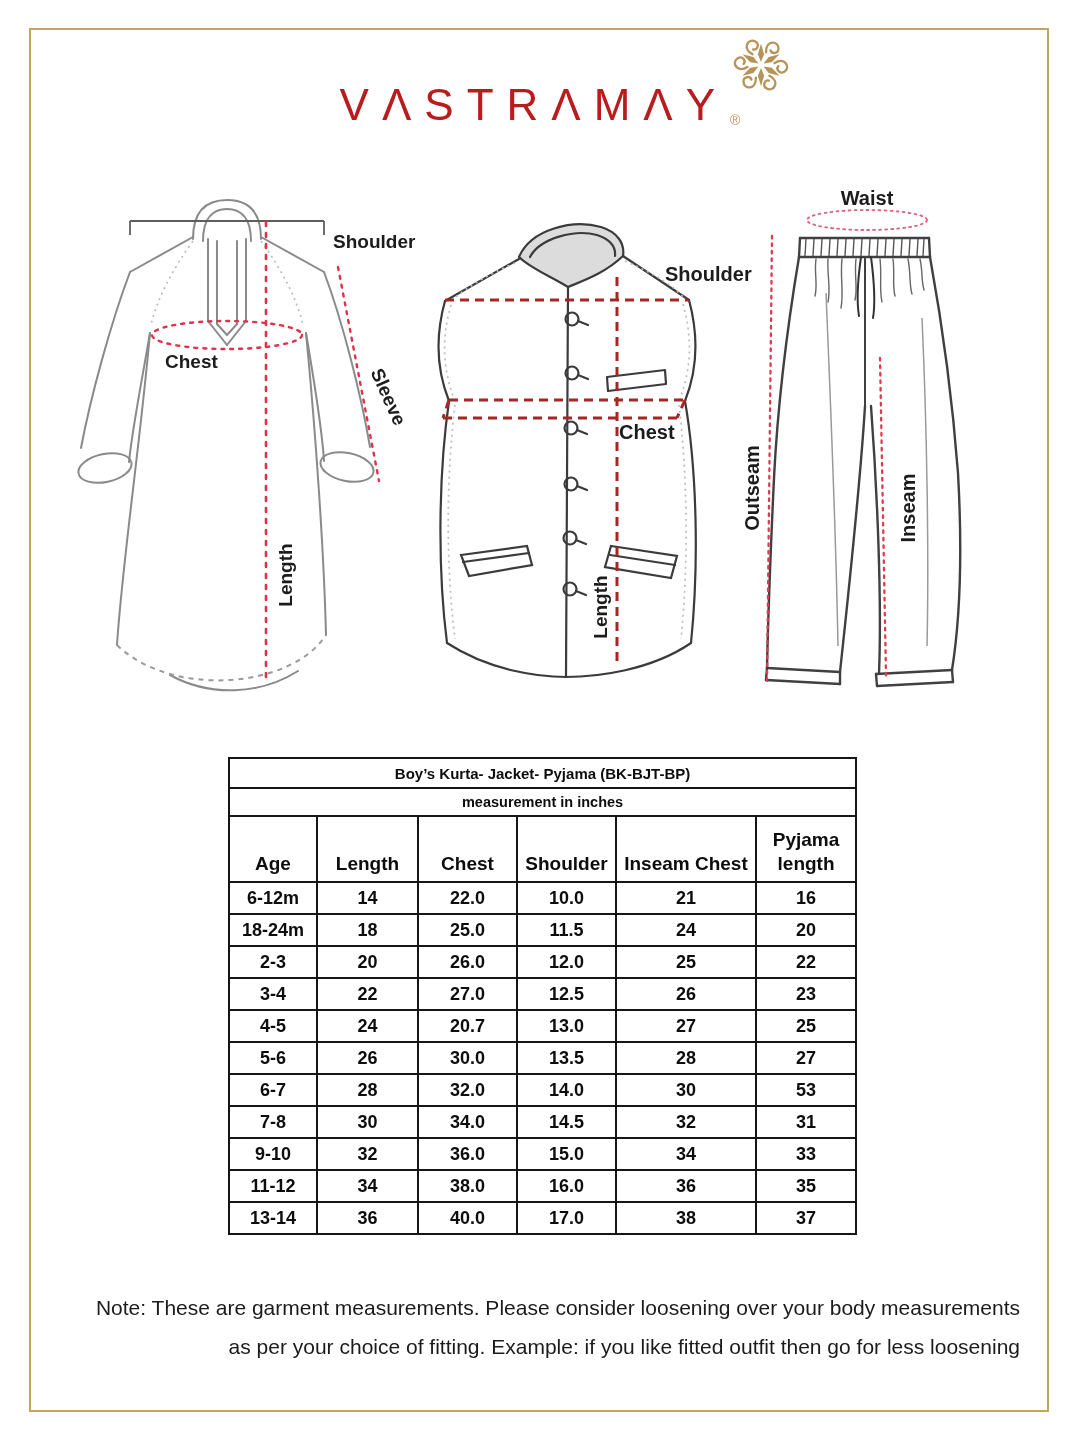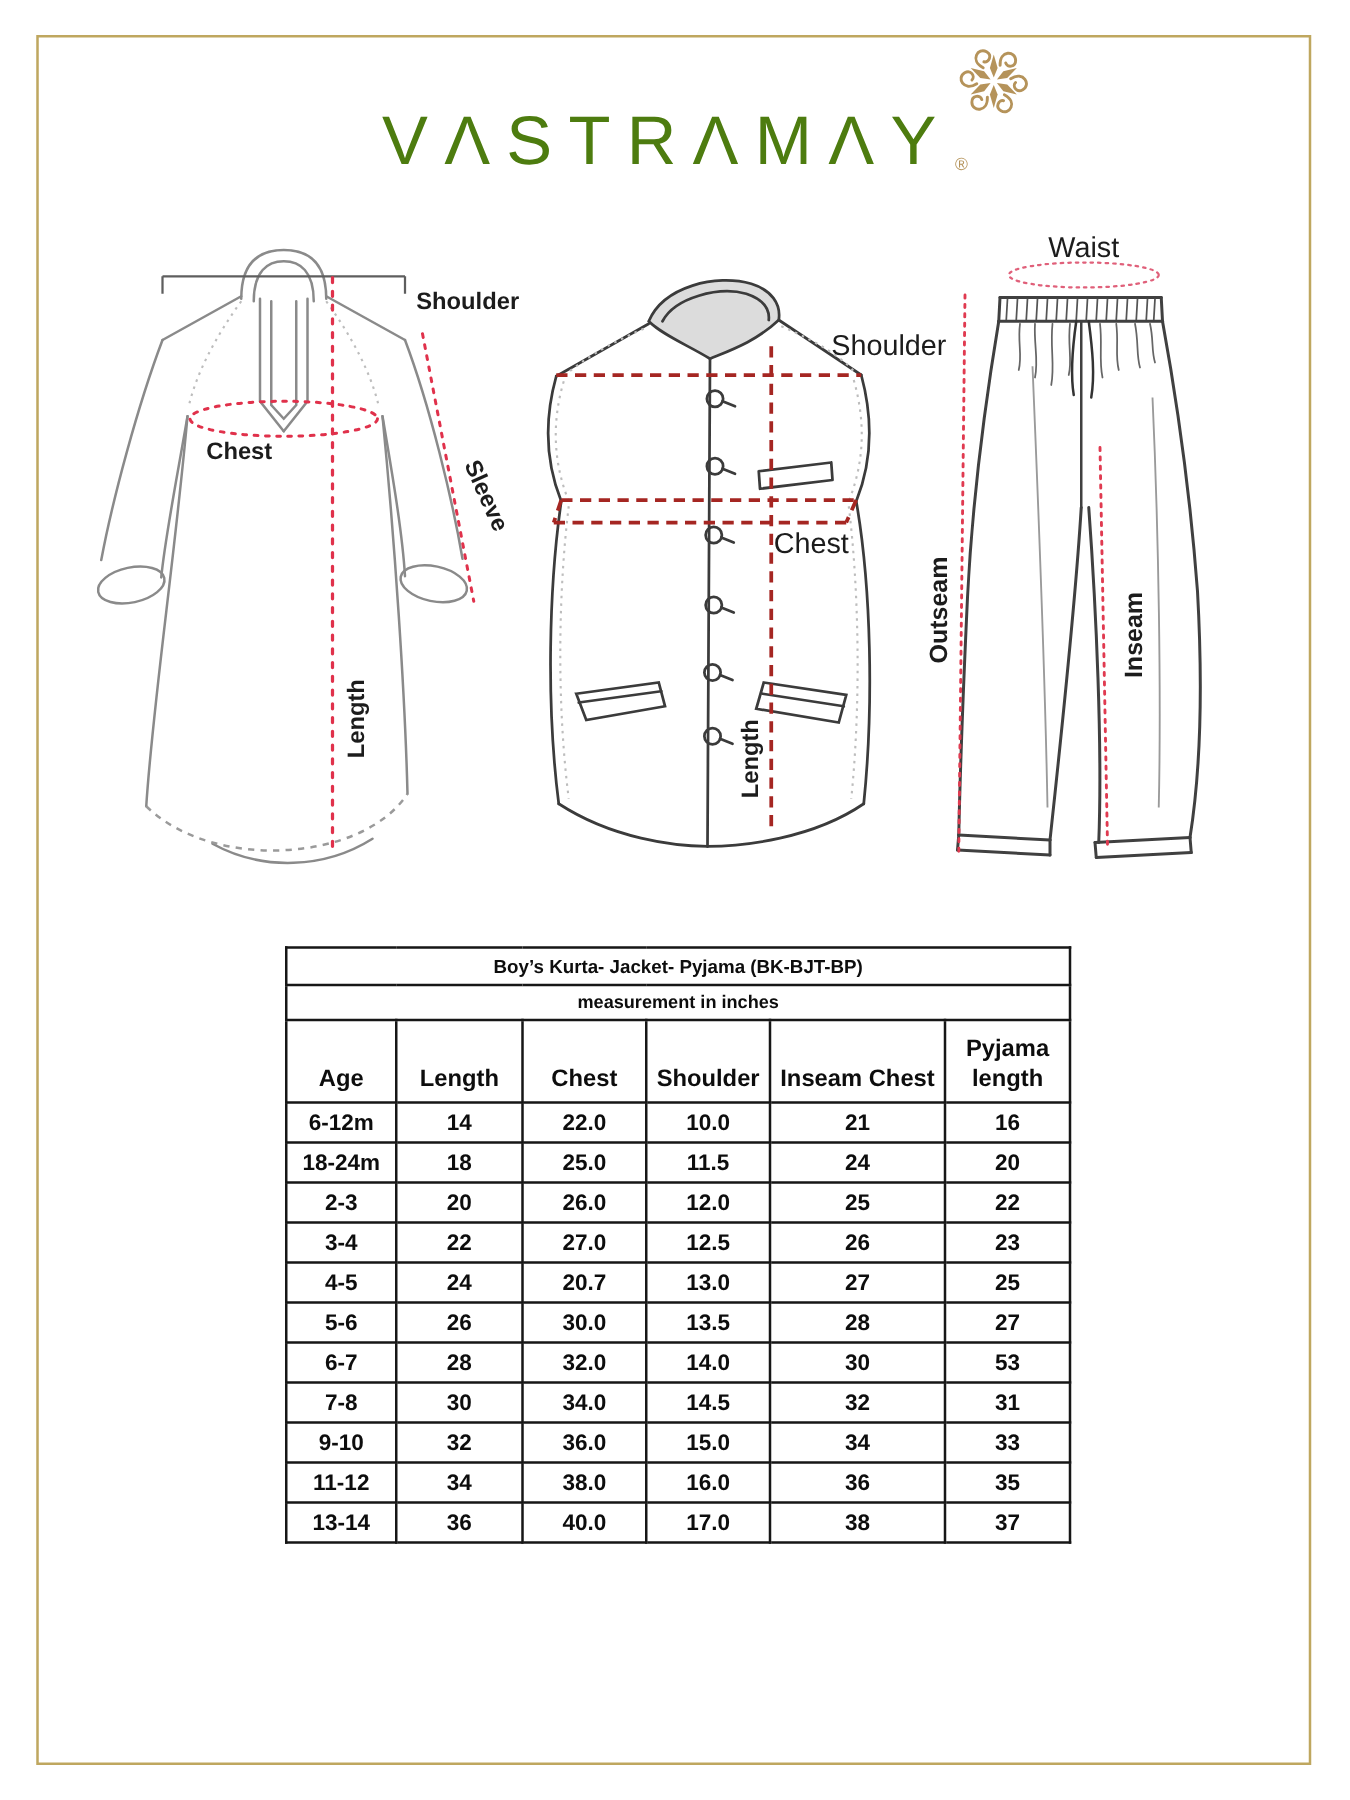--- a/index.html
+++ b/index.html
@@ -4,31 +4,31 @@
 <style>
   html,body{margin:0;padding:0;background:#fff;}
   .page{position:relative;width:1080px;height:1440px;background:#ffffff;overflow:hidden;
         font-family:"Liberation Sans",sans-serif;}
   .frame{position:absolute;left:29px;top:28px;right:31px;bottom:28px;
          border:2.5px solid #bfa75f;pointer-events:none;}
 
   
   .logo{position:absolute;left:0;right:0;top:0;text-align:center;}
   .wordmark-wrap{position:relative;display:inline-block;margin-top:80px;}
-  .wordmark{font-size:55px;letter-spacing:13px;color:#4d7c0f;font-weight:400;
+  .wordmark{font-size:44px;letter-spacing:13px;color:#b91c1c;font-weight:400;
             font-family:"Liberation Sans",sans-serif;}
   .registered{font-size:14px;color:#b5935a;margin-left:2px;position:relative;top:5px;letter-spacing:0;}
   .ornament{position:absolute;right:-52px;top:-46px;width:62px;height:62px;}
 
   
   .diagram{position:absolute;}
   .diagram svg{position:absolute;left:0;top:0;}
   .dlabel{position:absolute;color:#1c1c1c;font-weight:600;font-size:19px;white-space:nowrap;
           font-family:"Liberation Sans",sans-serif;}
-  .dlabel.bold{font-weight:400;font-size:23px;}
+  .dlabel.bold{font-weight:700;font-size:20px;}
   .rot{transform:translate(-50%,-50%) rotate(-90deg);}
   .ctr{transform:translate(-50%,-50%);}
   .rot-sleeve{transform:translate(-50%,-50%) rotate(66deg);}
   #kurta{left:60px;top:175px;width:370px;height:565px;}
   #jacket{left:435px;top:215px;width:345px;height:480px;}
   #pyjama{left:730px;top:178px;width:330px;height:525px;}
 
   
   table.size{position:absolute;left:228px;top:757px;width:627px;border-collapse:collapse;
              table-layout:fixed;color:#0d0d0d;}
@@ -360,13 +360,17 @@
           <td>13-14</td>
           <td>36</td>
           <td>40.0</td>
           <td>17.0</td>
           <td>38</td>
           <td>37</td>
         </tr>
       </tbody>
   </table>
 
+  <div class="note">
+    <div>Note: These are garment measurements. Please consider loosening over your body measurements</div>
+    <div>as per your choice of fitting. Example: if you like fitted outfit then go for less loosening</div>
+  </div>
 </div>
 
 </body></html>

